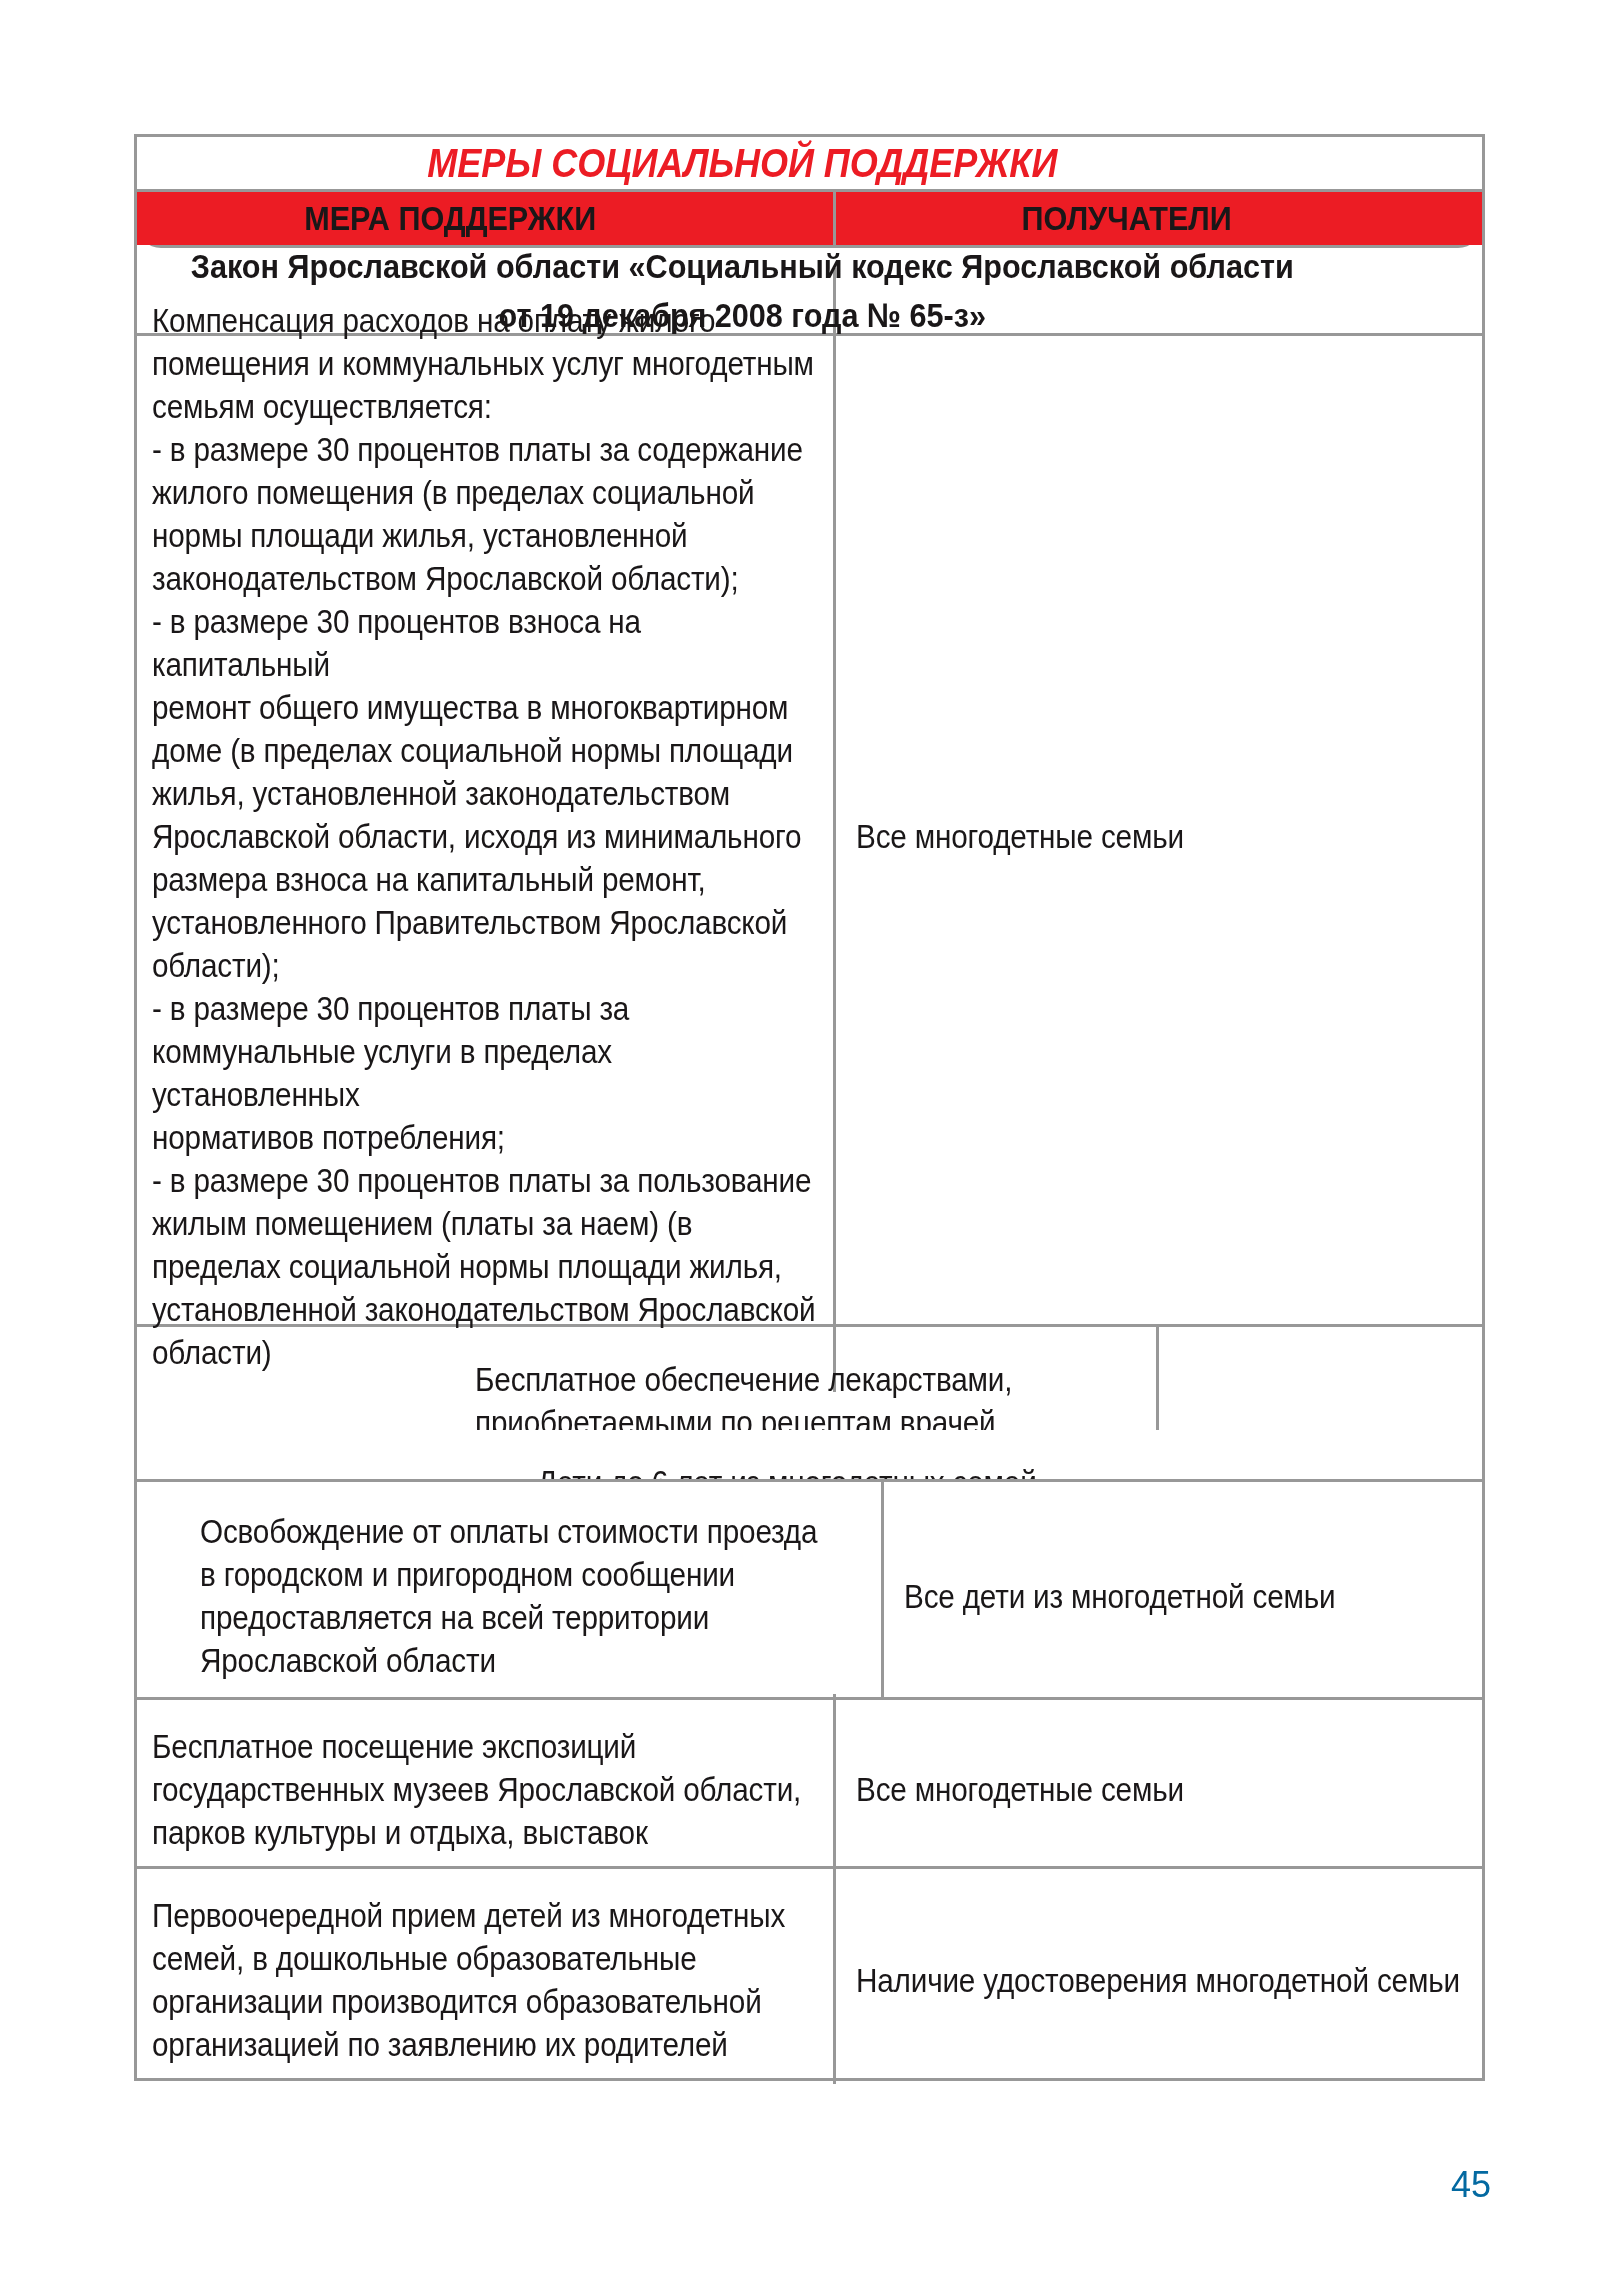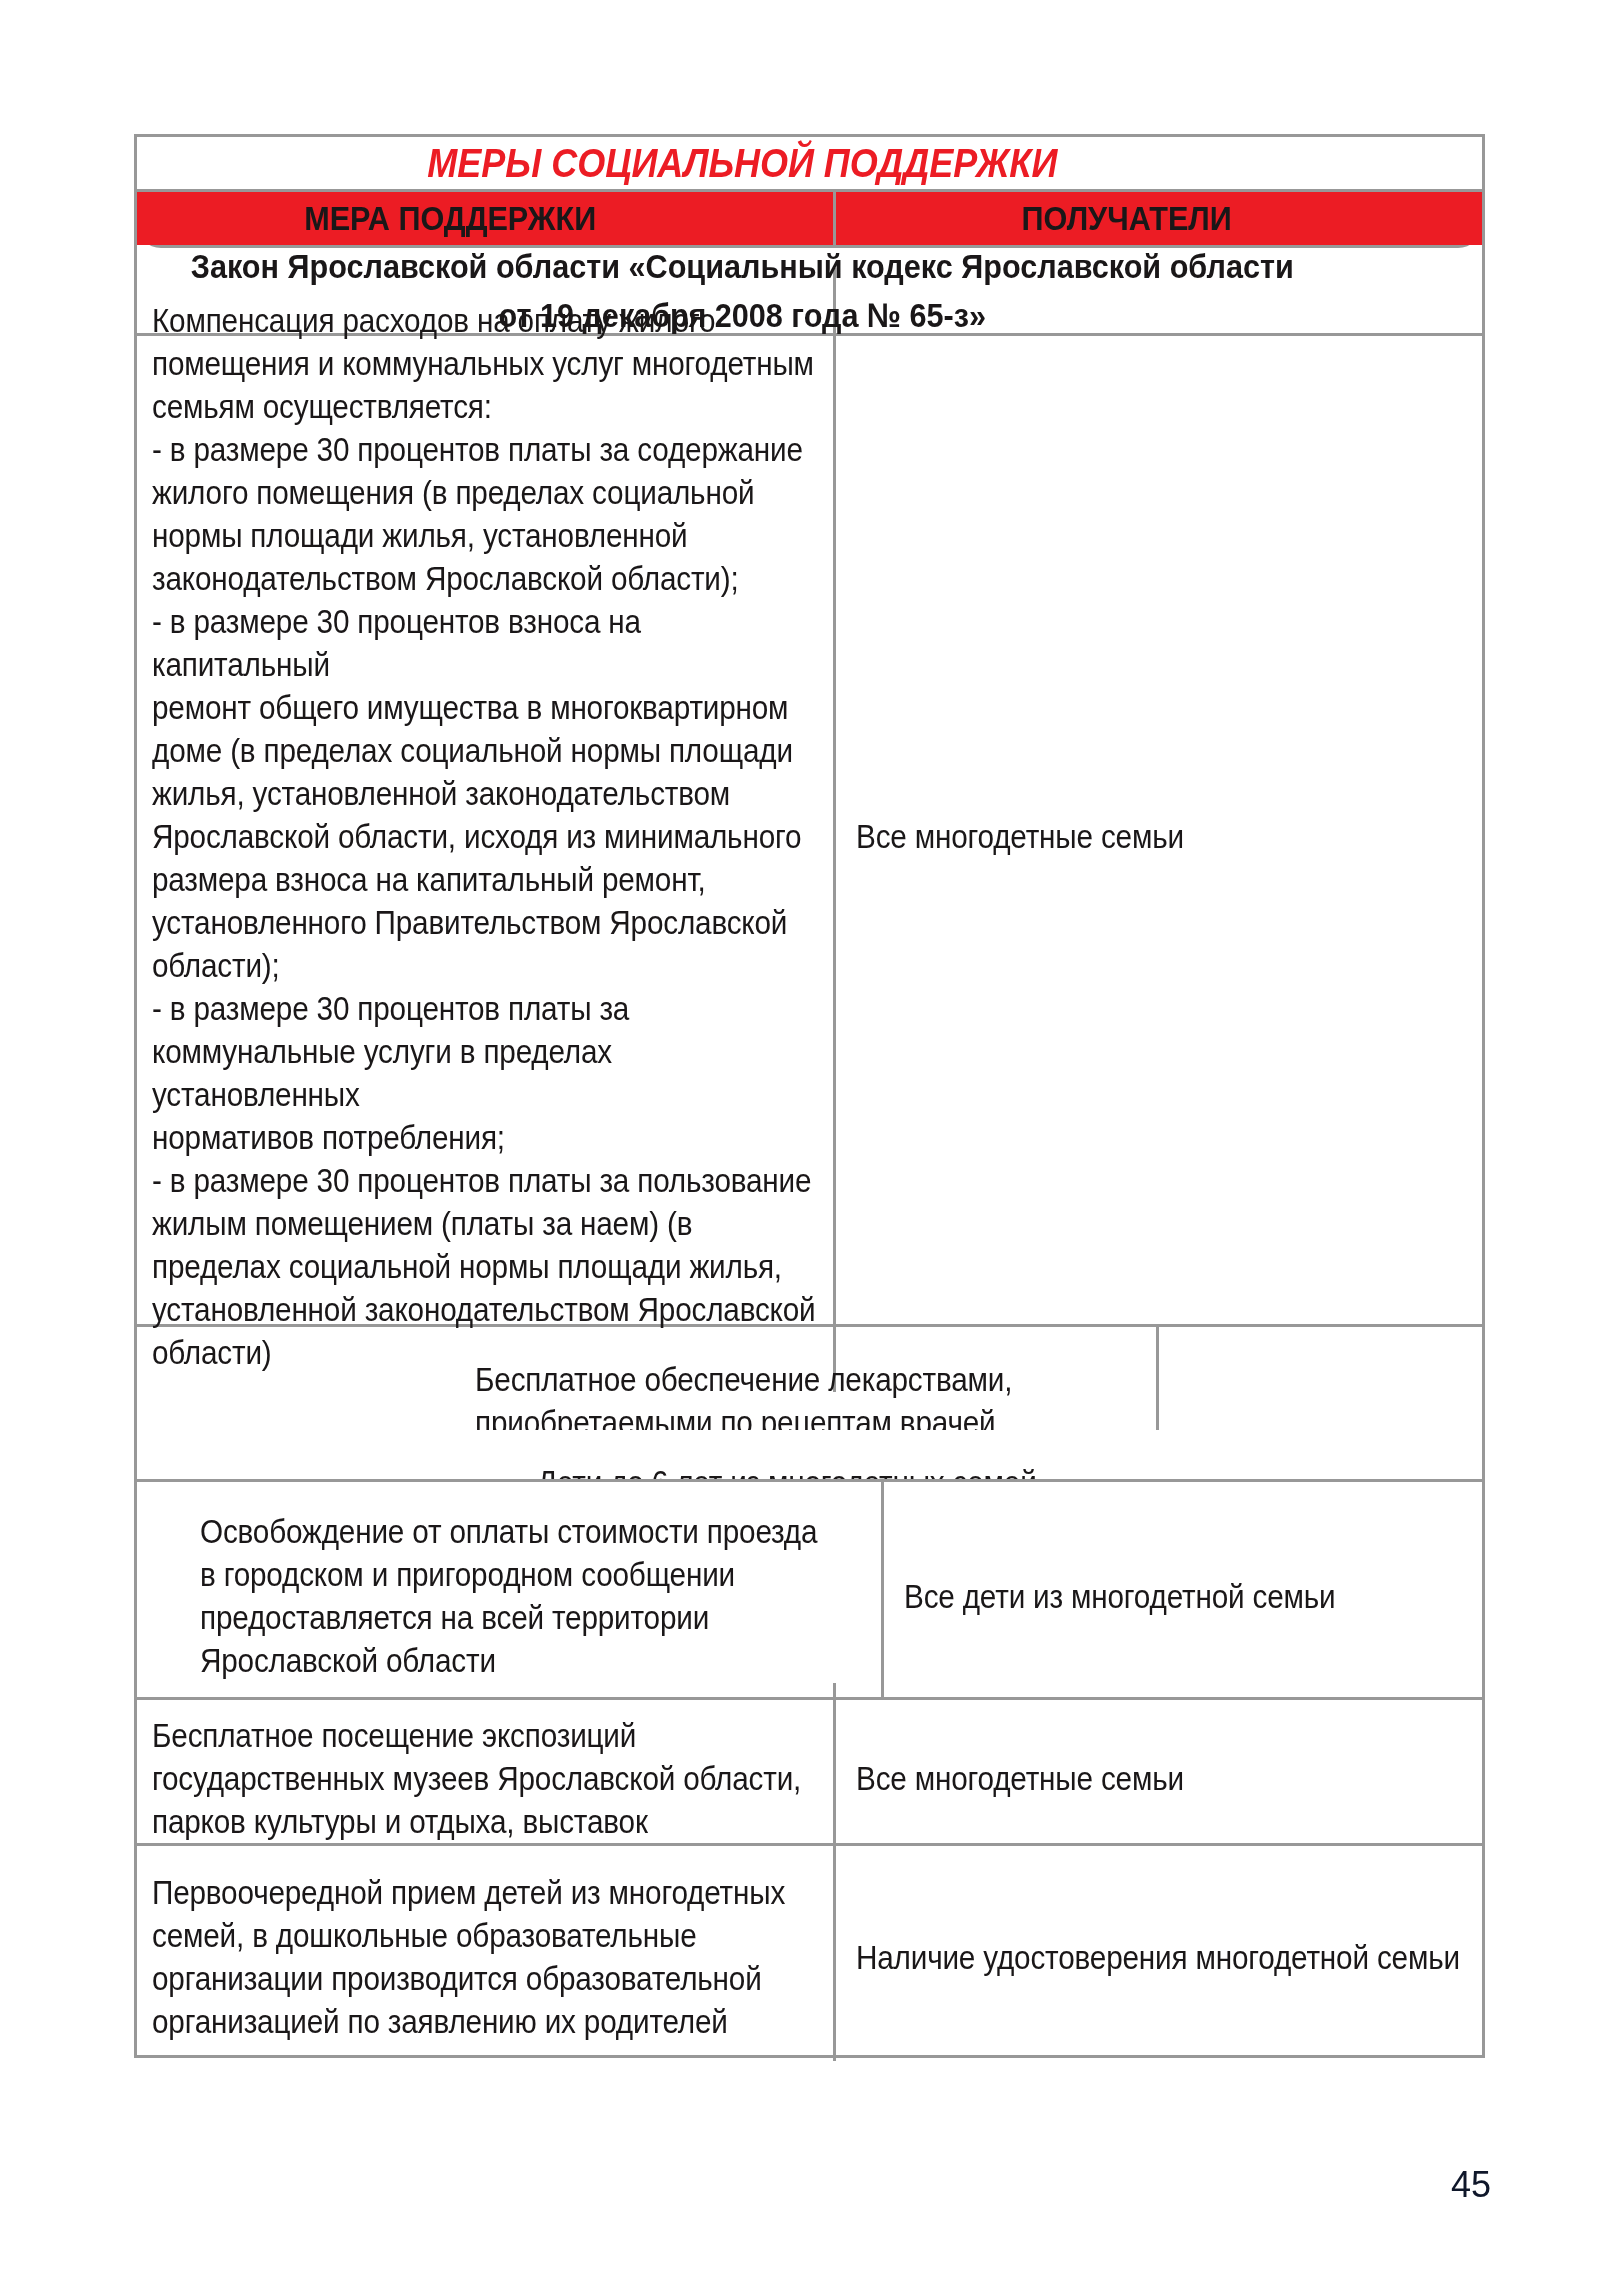--- a/index.html
+++ b/index.html
@@ -60,25 +60,25 @@
   .cell.right{
     flex:1;padding:31px 9px 18px 20px;
   }
   .cell .t{
     font-size:33px;line-height:43px;white-space:pre-line;
     letter-spacing:-0.2px;color:#1a1718;
   }
   .h1095{height:991px;}
   .h171{height:155px;flex-direction:column;}
   .h254{height:218px;padding-left:48px;}
-  .h185{height:146px;}
+  .h185{height:169px;}
   .h231{height:209px;}
   .page-number{
     position:absolute;left:1435px;top:2164px;width:72px;
-    font-size:36px;color:#0f172a;text-align:center;
+    font-size:36px;color:#0369a1;text-align:center;
   }
 </style>
 </head>
 <body>
 
 <div class="support-table">
 
   <div class="row title-row">
     <div class="t condense">МЕРЫ СОЦИАЛЬНОЙ ПОДДЕРЖКИ</div>
   </div>

